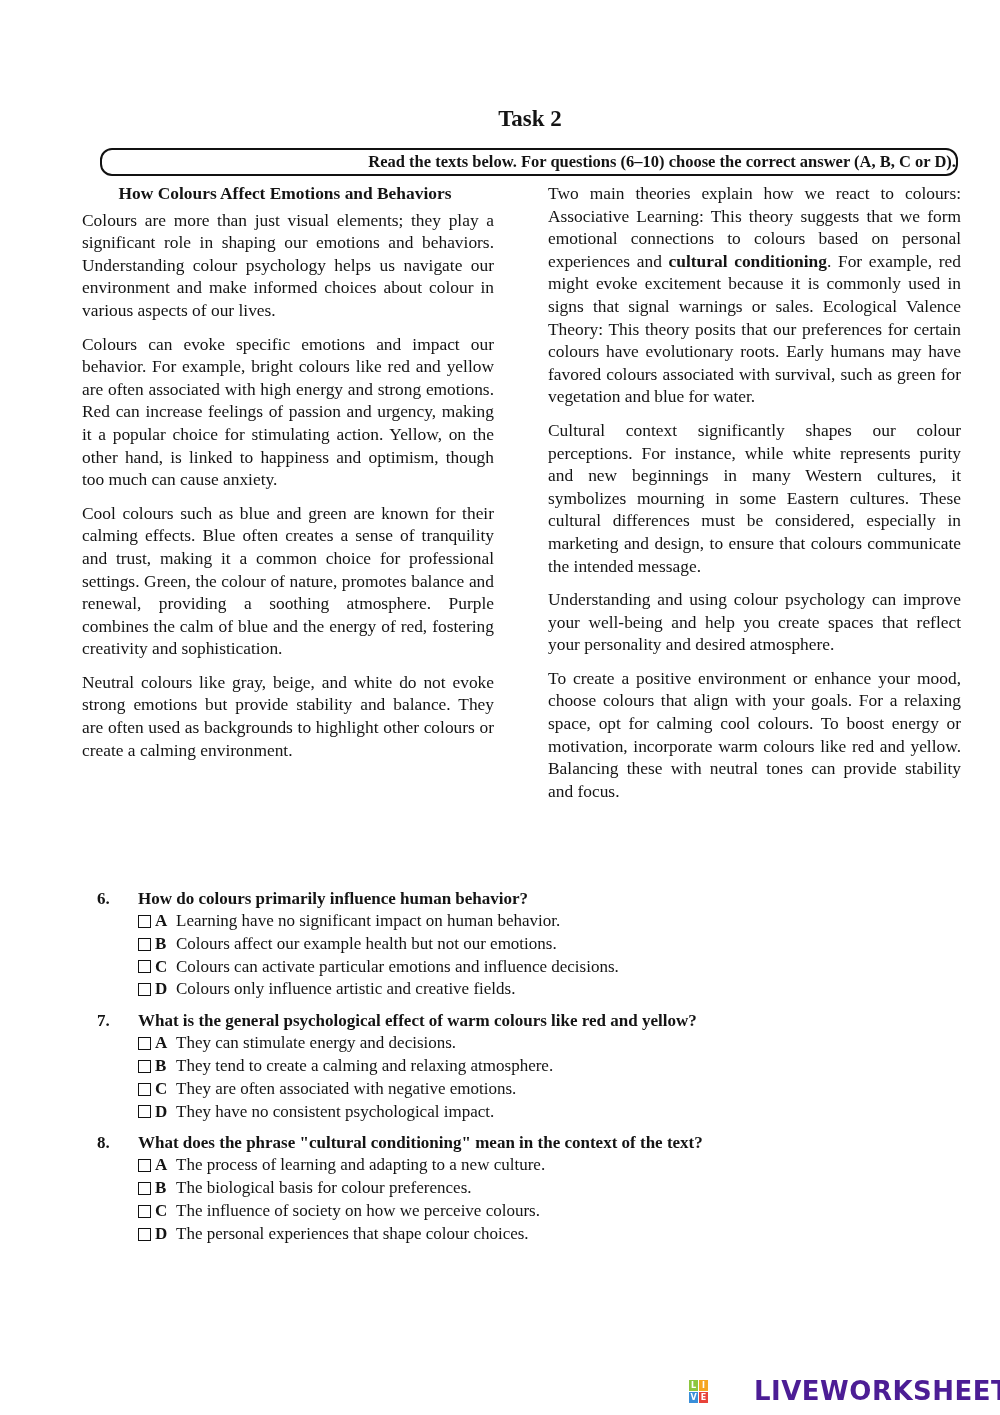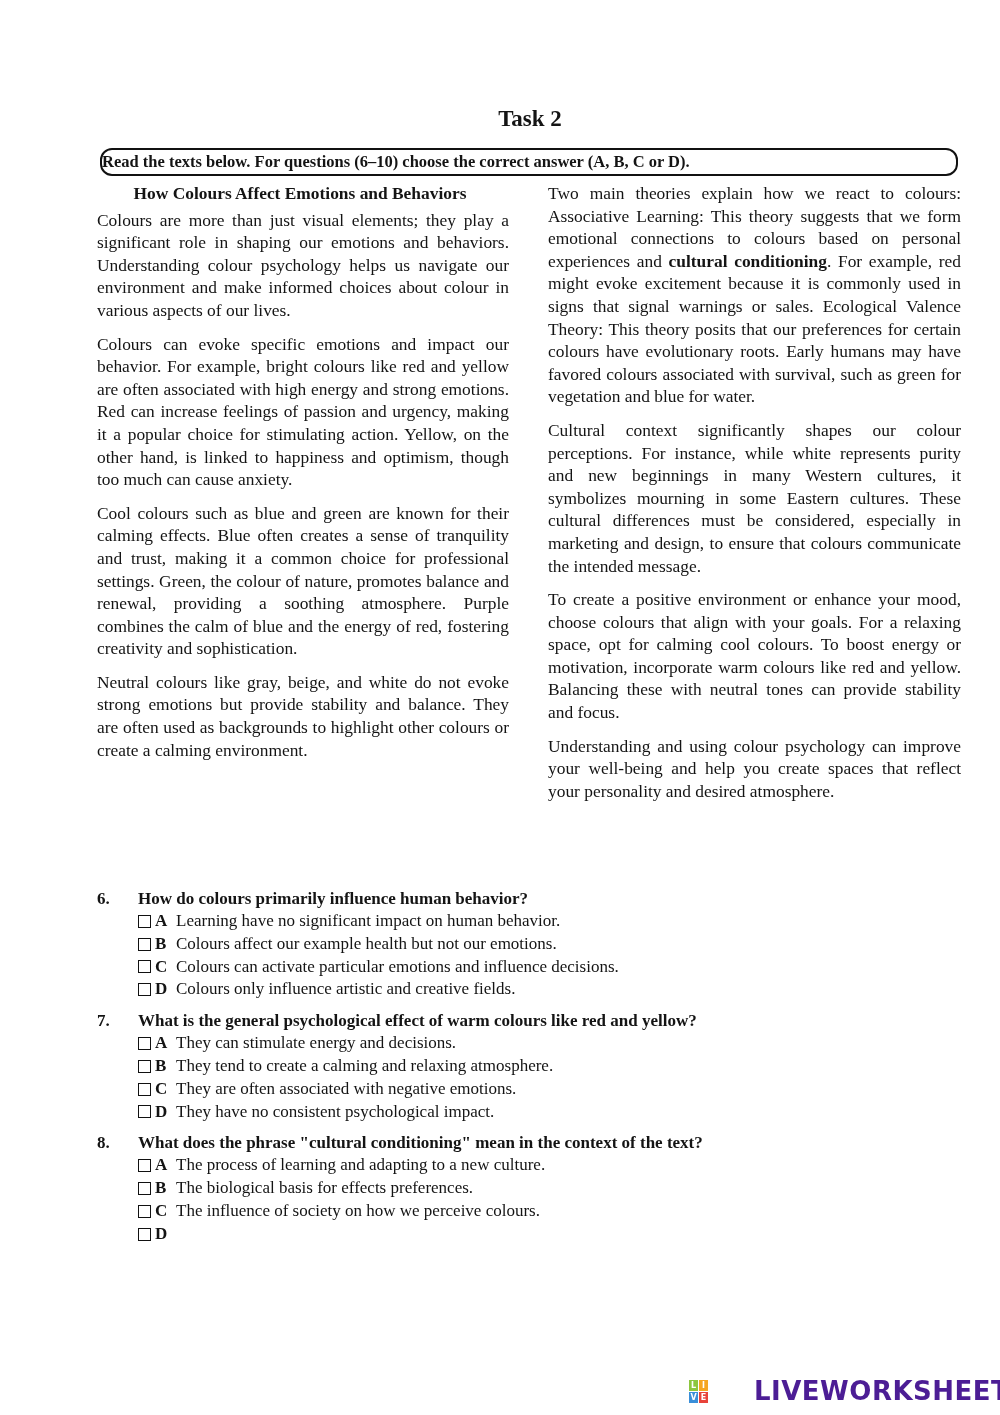--- a/index.html
+++ b/index.html
@@ -7,24 +7,24 @@
       width: 1000px; height: 1415px; background: #ffffff; position: relative; overflow: hidden;
       font-family: "Liberation Serif", "DejaVu Serif", serif; color: #141414;
     }
     .task-title {
       position: absolute; top: 106px; left: 0; width: 1060px; text-align: center;
       font-weight: bold; font-size: 23px;
     }
     .instructions {
       position: absolute; top: 148px; left: 100px; width: 858px; height: 28px;
       border: 2px solid #111; border-radius: 12px; box-sizing: border-box;
-      text-align: left; font-weight: bold; font-size: 16.5px; line-height: 24px;
+      text-align: right; font-weight: bold; font-size: 16.5px; line-height: 24px;
     }
     .col { position: absolute; font-size: 17.4px; line-height: 22.6px; text-align: justify; }
-    .col-left { left: 97px; top: 182px; width: 412px; }
+    .col-left { left: 82px; top: 182px; width: 412px; }
     .col-right { left: 548px; top: 182px; width: 413px; }
     .col p { margin: 0 0 11px 0; }
     .article-title { font-weight: bold; text-align: center; margin: 0 0 4px 0; font-size: 17.4px; padding-right: 6px; }
     .bold { font-weight: bold; }
     .questions { position: absolute; left: 97px; top: 887px; width: 860px; font-size: 17px; }
     .question { margin-bottom: 8px; }
     .q-head { font-weight: bold; line-height: 23px; display: flex; }
     .q-num { width: 41px; }
     .option { display: flex; align-items: center; line-height: 22.8px; padding-left: 41px; }
     .checkbox {
@@ -52,22 +52,22 @@
   <div class="article-title">How Colours Affect Emotions and Behaviors</div>
   <p>Colours are more than just visual elements; they play a significant role in shaping our emotions and behaviors. Understanding colour psychology helps us navigate our environment and make informed choices about colour in various aspects of our lives.</p>
   <p>Colours can evoke specific emotions and impact our behavior. For example, bright colours like red and yellow are often associated with high energy and strong emotions. Red can increase feelings of passion and urgency, making it a popular choice for stimulating action. Yellow, on the other hand, is linked to happiness and optimism, though too much can cause anxiety.</p>
   <p>Cool colours such as blue and green are known for their calming effects. Blue often creates a sense of tranquility and trust, making it a common choice for professional settings. Green, the colour of nature, promotes balance and renewal, providing a soothing atmosphere. Purple combines the calm of blue and the energy of red, fostering creativity and sophistication.</p>
   <p>Neutral colours like gray, beige, and white do not evoke strong emotions but provide stability and balance. They are often used as backgrounds to highlight other colours or create a calming environment.</p>
 </div>
 
 <div class="col col-right">
   <p><span>Two main theories explain how we react to colours: Associative Learning: This theory suggests that we form emotional connections to colours based on personal experiences and </span><span class="bold">cultural conditioning</span><span>. For example, red might evoke excitement because it is commonly used in signs that signal warnings or sales. Ecological Valence Theory: This theory posits that our preferences for certain colours have evolutionary roots. Early humans may have favored colours associated with survival, such as green for vegetation and blue for water.</span></p>
   <p>Cultural context significantly shapes our colour perceptions. For instance, while white represents purity and new beginnings in many Western cultures, it symbolizes mourning in some Eastern cultures. These cultural differences must be considered, especially in marketing and design, to ensure that colours communicate the intended message.</p>
+  <p>Understanding and using colour psychology can improve your well-being and help you create spaces that reflect your personality and desired atmosphere.</p>
   <p>To create a positive environment or enhance your mood, choose colours that align with your goals. For a relaxing space, opt for calming cool colours. To boost energy or motivation, incorporate warm colours like red and yellow. Balancing these with neutral tones can provide stability and focus.</p>
-  <p>Understanding and using colour psychology can improve your well-being and help you create spaces that reflect your personality and desired atmosphere.</p>
 </div>
 
 <div class="questions">
   <div class="question">
     <div class="q-head">
         <span class="q-num">6.</span>
         <span>How do colours primarily influence human behavior?</span>
       </div>
     <div class="option">
         <span class="checkbox"></span>
@@ -124,30 +124,31 @@
         <span>What does the phrase "cultural conditioning" mean in the context of the text?</span>
       </div>
     <div class="option">
         <span class="checkbox"></span>
         <span class="opt-letter">A</span>
         <span>The process of learning and adapting to a new culture.</span>
       </div>
     <div class="option">
         <span class="checkbox"></span>
         <span class="opt-letter">B</span>
-        <span>The biological basis for effects preferences.</span>
+        <span>The biological basis for colour preferences.</span>
       </div>
     <div class="option">
         <span class="checkbox"></span>
         <span class="opt-letter">C</span>
         <span>The influence of society on how we perceive colours.</span>
       </div>
     <div class="option">
         <span class="checkbox"></span>
         <span class="opt-letter">D</span>
+        <span>The personal experiences that shape colour choices.</span>
       </div>
   </div>
 </div>
 
 <div class="logo">
   <div class="logo-grid">
     <span class="blk" style="background: rgb(141, 198, 63);">L</span>
     <span class="blk" style="background: rgb(245, 166, 35);">I</span>
     <span class="blk" style="background: rgb(58, 143, 217);">V</span>
     <span class="blk" style="background: rgb(232, 67, 58);">E</span>

